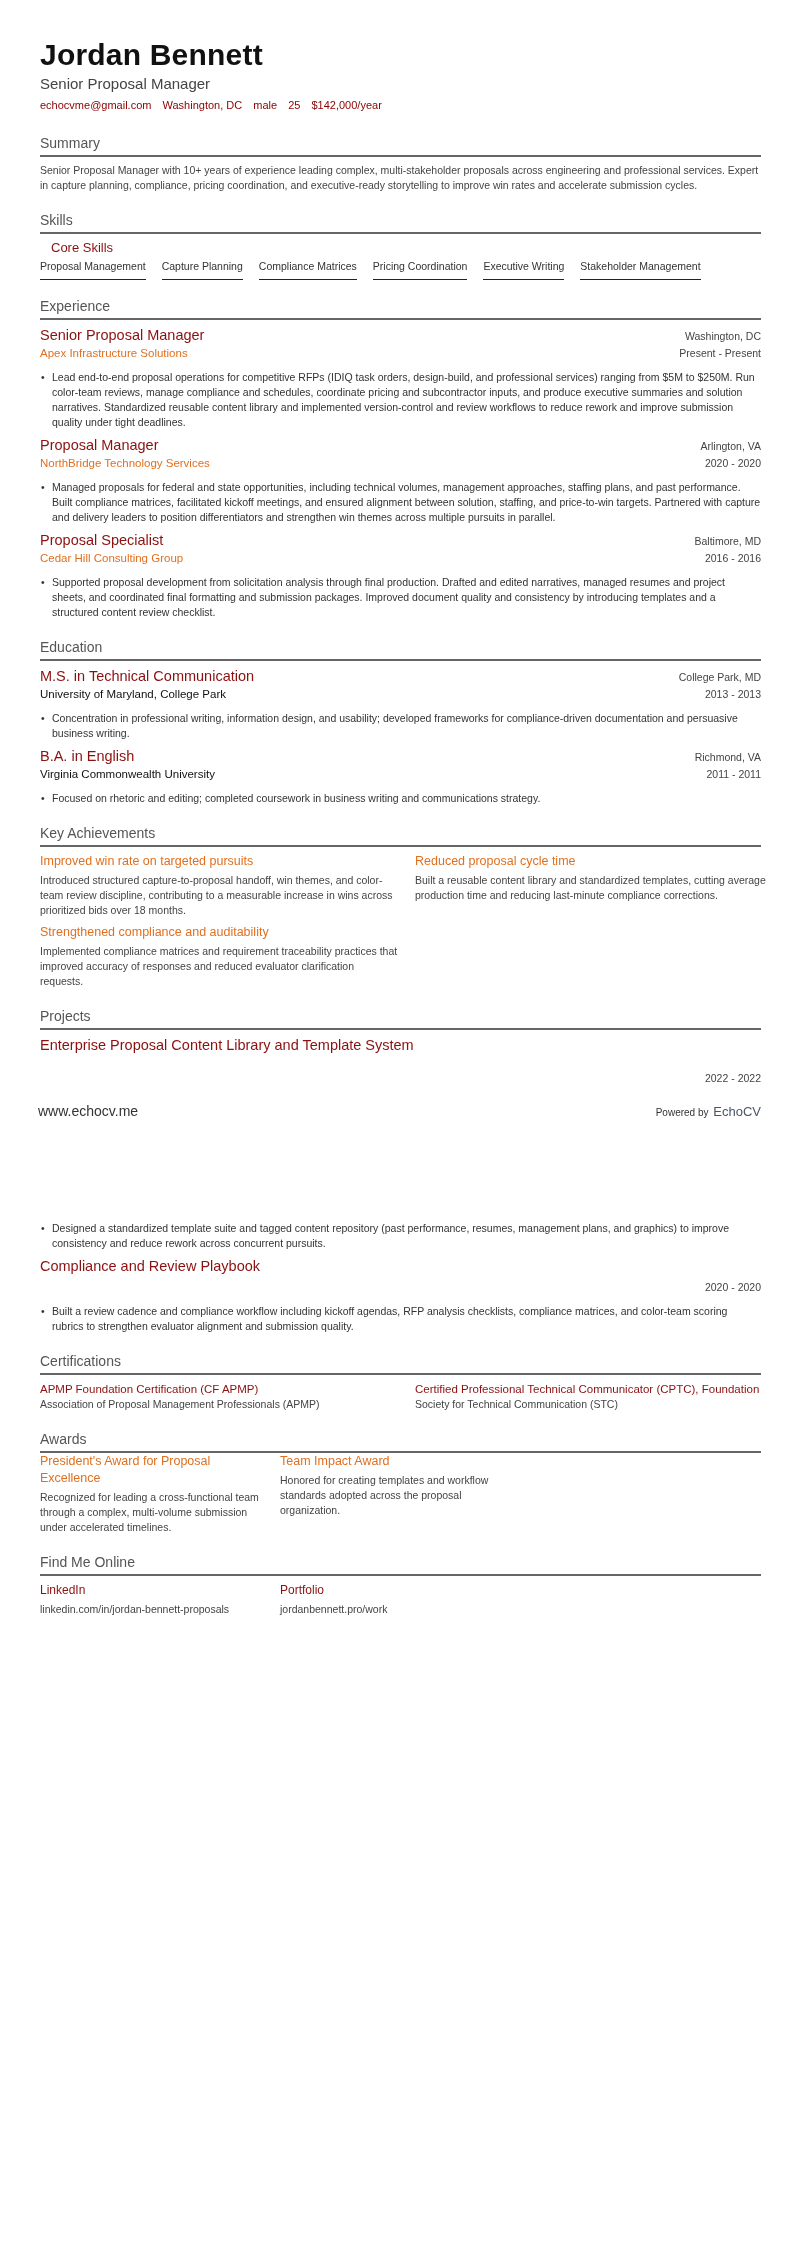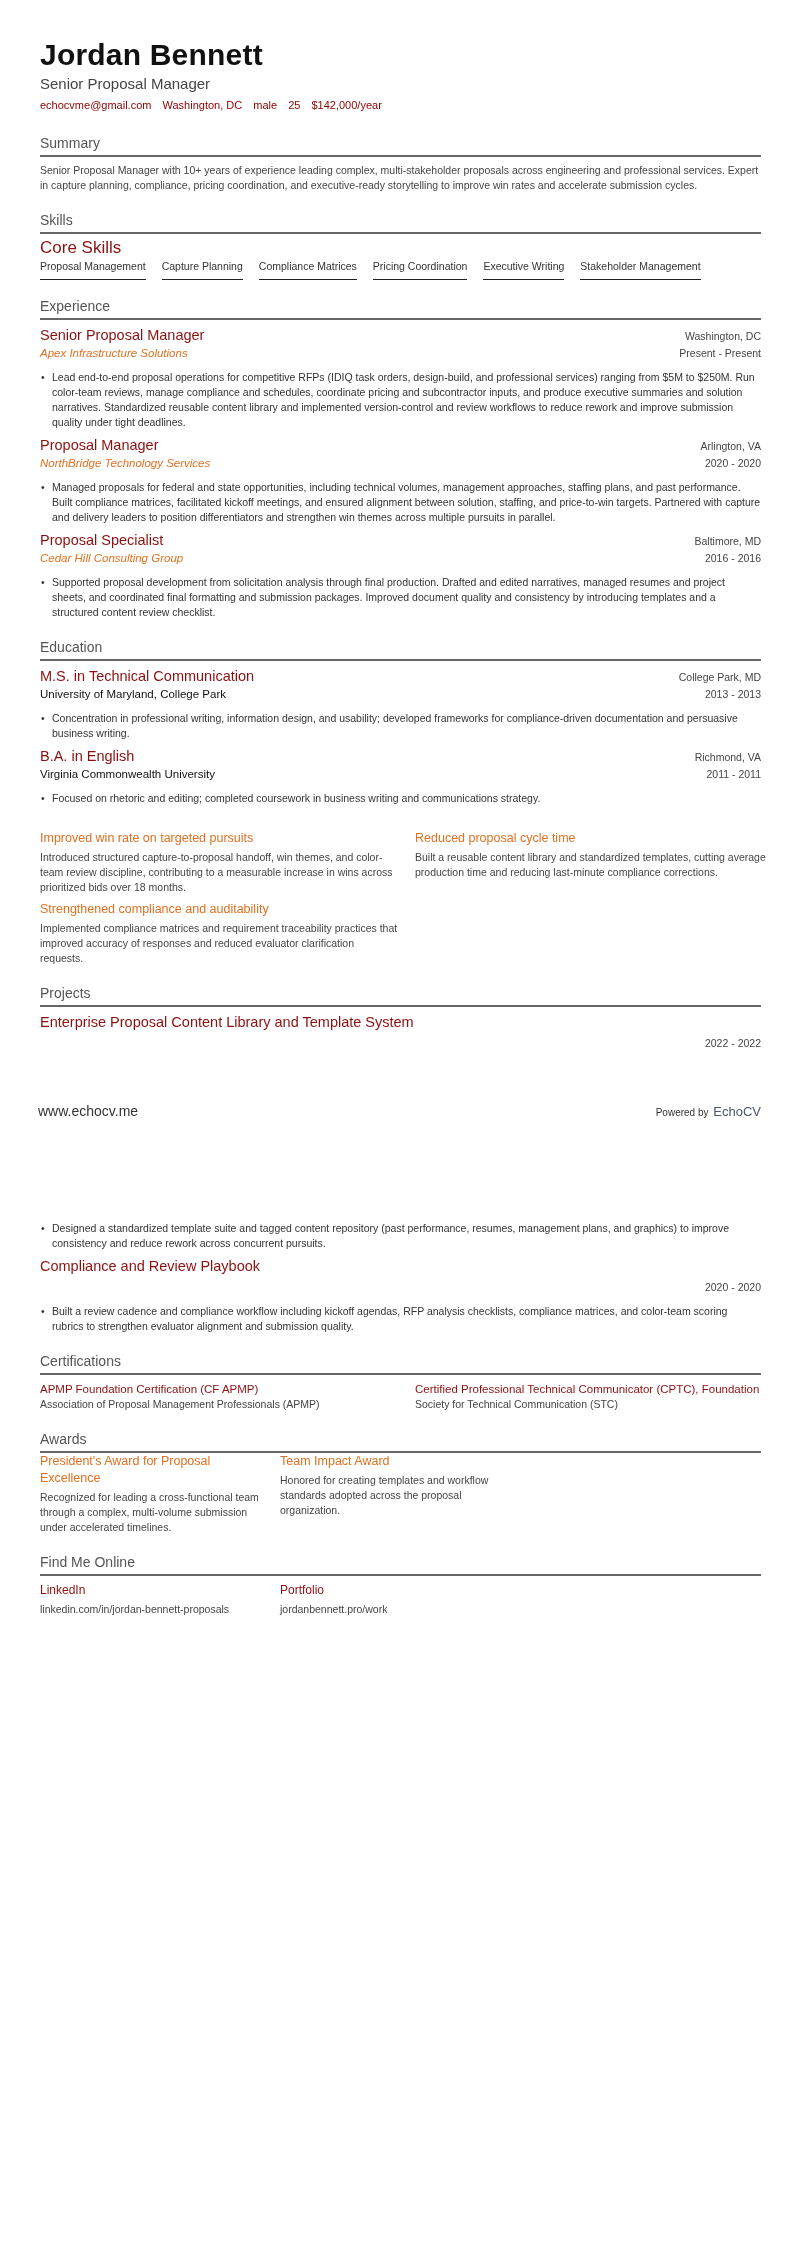--- a/index.html
+++ b/index.html
@@ -17,23 +17,23 @@
   .content { position: absolute; left: 40px; width: 721px; }
 
   .name { font-size: 30px; font-weight: bold; color: #111111; line-height: 34px; letter-spacing: 0.2px; }
   .role { font-size: 15px; color: #444444; line-height: 20px; margin-top: 2px; }
   .contact { font-size: 11px; color: #8b0000; line-height: 14px; margin-top: 4px; }
   .contact span { margin-right: 8px; }
 
   .section { margin-top: 18px; }
   .section-title { font-size: 14px; color: #555555; line-height: 18px; padding-bottom: 3px; border-bottom: 2px solid #666666; }
   .para { font-size: 10.5px; line-height: 15px; color: #444444; margin-top: 6px; }
-  .orange { color: #e07020; font-style: italic; }
-
-  .skill-cat { font-size: 17px; color: #8b1010; margin-top: 5px; line-height: 17px; }
+  .orange { color: #e07020; }
+
+  .skill-cat { font-size: 13px; color: #8b1010; margin-top: 5px; line-height: 17px; margin-left: 11px; }
   .skills { display: flex; flex-wrap: wrap; margin-top: 3px; }
   .skill { font-size: 10.5px; color: #333; line-height: 14px; padding-bottom: 6px; border-bottom: 1.5px solid #222; margin-right: 16px; margin-bottom: 11px; }
 
   .entry { margin-top: 6px; }
   .row { display: flex; justify-content: space-between; align-items: baseline; }
   .entry-title { font-size: 14.5px; color: #8b1010; line-height: 19px; }
   .entry-right { font-size: 10.5px; color: #444; line-height: 15px; }
   .entry-org { font-size: 11.5px; line-height: 16px; }
   .entry-org.dark { color: #111; }
   .bullets { list-style: none; margin-top: 9px; }
@@ -168,41 +168,42 @@
           <span class="entry-org dark">Virginia Commonwealth University</span>
           <span class="entry-right">2011 - 2011</span>
         </div>
         <ul class="bullets">
             <li>Focused on rhetoric and editing; completed coursework in business writing and communications strategy.</li>
           </ul>
       </div>
     </div>
 
     <div class="section">
+      <div class="section-title">Key Achievements</div>
       <div class="grid2">
         <div class="ach">
           <div class="ach-title">Improved win rate on targeted pursuits</div>
           <div class="ach-desc">Introduced structured capture-to-proposal handoff, win themes, and color-team review discipline, contributing to a measurable increase in wins across prioritized bids over 18 months.</div>
         </div>
         <div class="ach">
           <div class="ach-title">Reduced proposal cycle time</div>
           <div class="ach-desc">Built a reusable content library and standardized templates, cutting average production time and reducing last-minute compliance corrections.</div>
         </div>
         <div class="ach">
           <div class="ach-title">Strengthened compliance and auditability</div>
           <div class="ach-desc">Implemented compliance matrices and requirement traceability practices that improved accuracy of responses and reduced evaluator clarification requests.</div>
         </div>
       </div>
     </div>
 
     <div class="section">
       <div class="section-title">Projects</div>
       <div class="entry">
         <div class="entry-title">Enterprise Proposal Content Library and Template System</div>
-        <div class="row" style="justify-content:flex-end; margin-top:4px;">
+        <div class="row" style="justify-content:flex-end; margin-top:16px;">
           <span class="entry-right">2022 - 2022</span>
         </div>
       </div>
     </div>
   </div>
 
   <div class="footer" style="top:1103px;">
     <span class="footer-left">www.echocv.me</span>
     <span class="footer-right">
       <span>Powered by</span>

